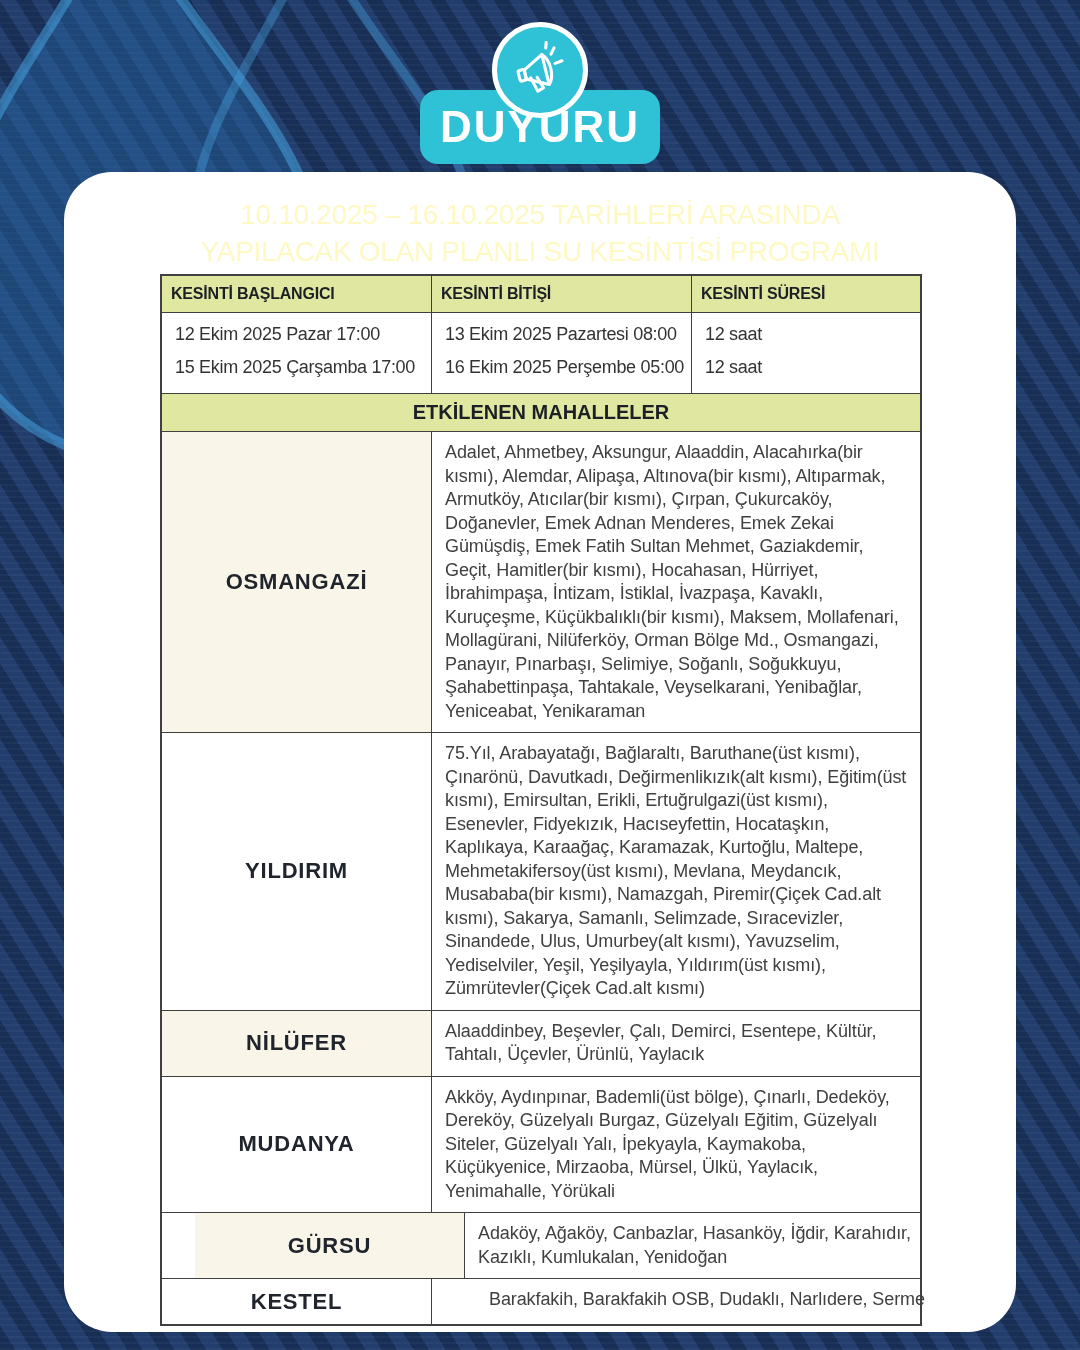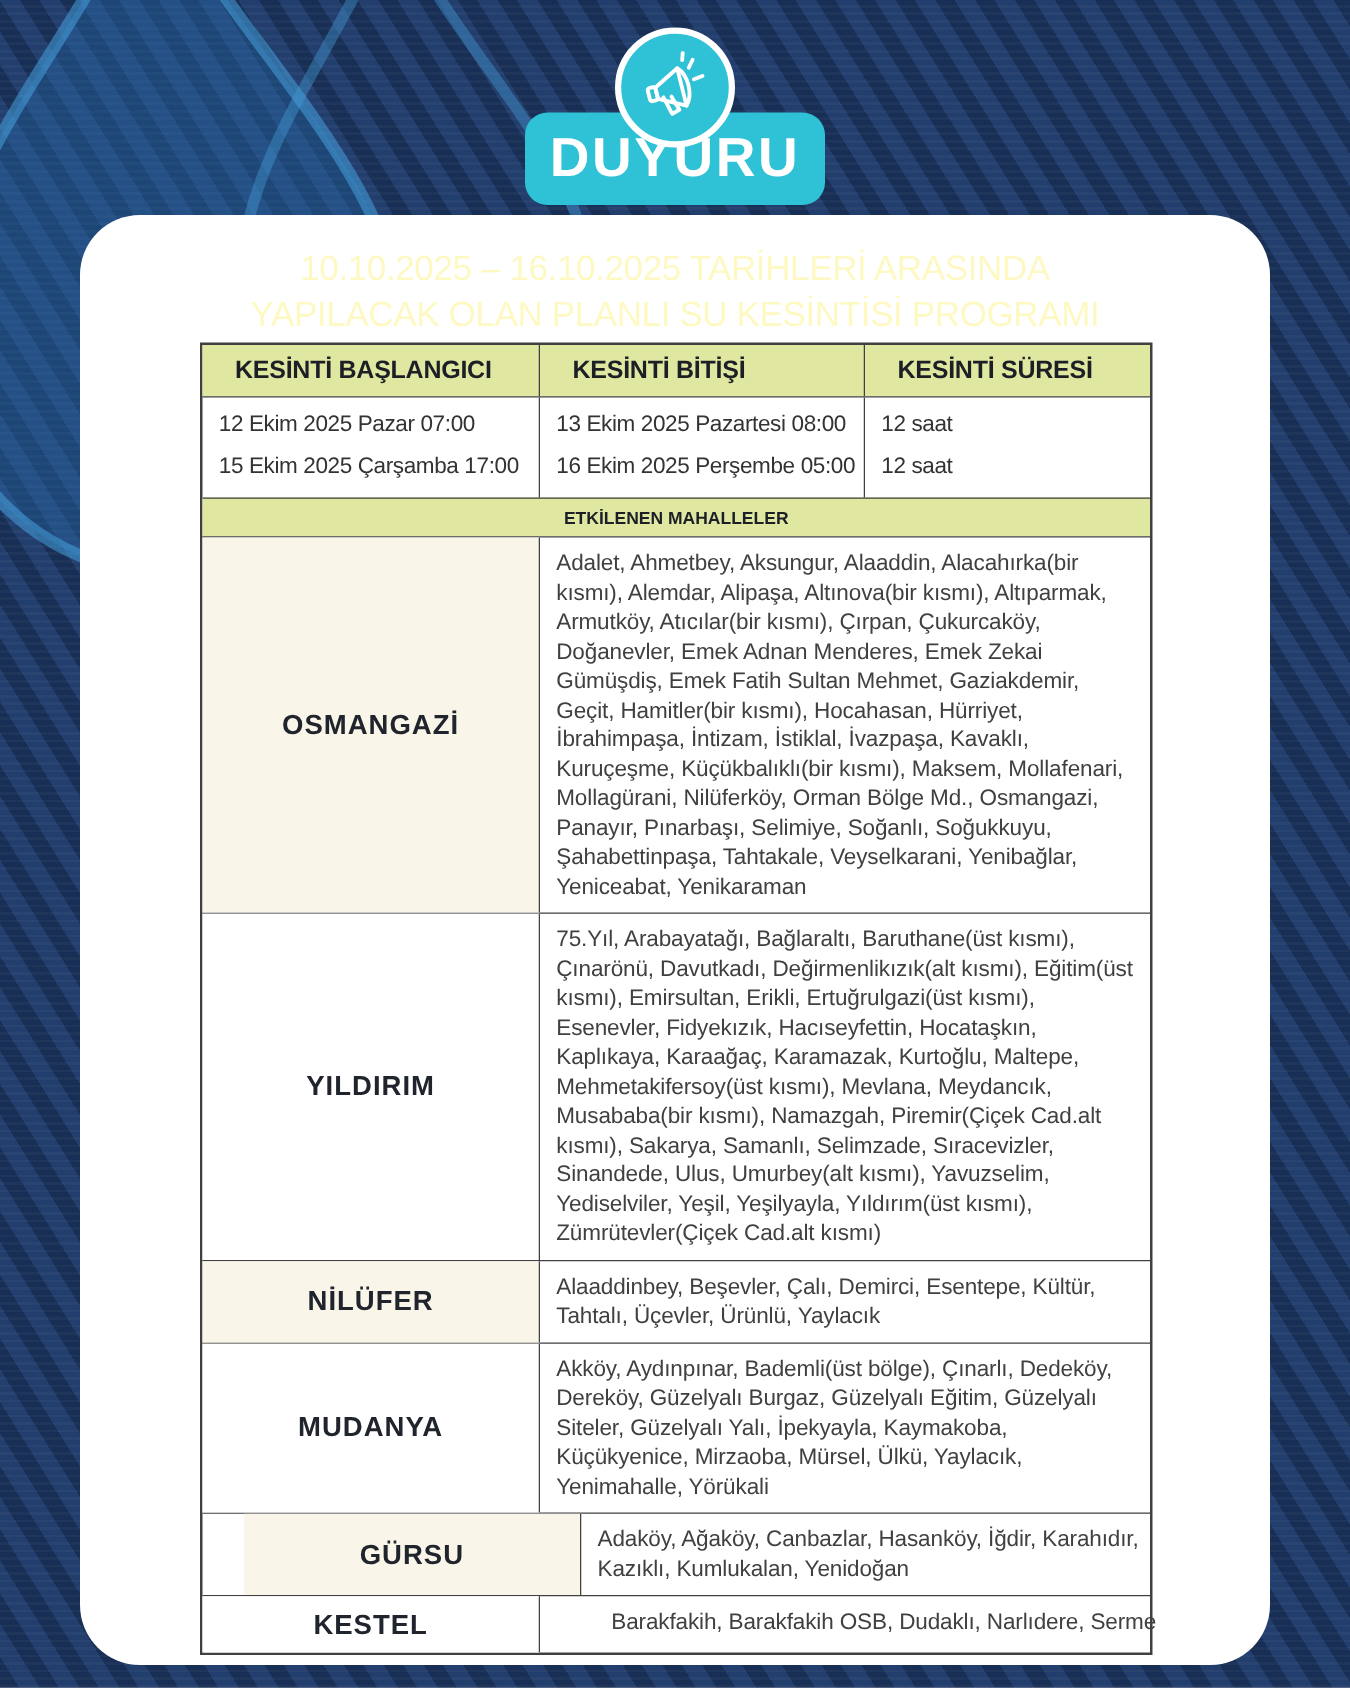--- a/index.html
+++ b/index.html
@@ -42,34 +42,34 @@
     font-size:28px; line-height:37px; letter-spacing:-0.3px;
   }
 
   .table{
     position:absolute; left:160px; top:274px; width:762px; z-index:20;
     border:2px solid #404040; color:#2e2e2e; background:#ffffff;
   }
   .hdr-row, .date-row{ display:grid; grid-template-columns:270px 260px 228px; }
   .hdr-row{ background:#dfe7a0; }
   .hdr-cell{
-    padding:9px 26px; font-weight:bold; font-size:20px; color:#1c2026;
+    padding:9px 9px; font-weight:bold; font-size:16px; color:#1c2026;
     border-right:1.5px solid #404040; letter-spacing:-0.2px;
   }
   .hdr-cell:last-child{ border-right:none; }
   .date-row{ border-top:1.5px solid #404040; }
   .date-cell{
     padding:5px 13px 9px; font-size:18px; line-height:33px;
     border-right:1.5px solid #404040; white-space:nowrap; letter-spacing:-0.3px;
     color:#333333;
   }
   .date-cell:last-child{ border-right:none; }
   .band{
     border-top:1.5px solid #404040; background:#dfe7a0; text-align:center;
-    font-weight:bold; font-size:14px; color:#1c2026; padding:7px 0;
+    font-weight:bold; font-size:20px; color:#1c2026; padding:7px 0;
   }
   .drow{ display:grid; grid-template-columns:270px 492px; border-top:1.5px solid #404040; }
   .dname{
     display:flex; align-items:center; justify-content:center;
     font-weight:bold; font-size:22px; letter-spacing:0.8px; color:#20242c;
     border-right:1.5px solid #404040; background:#ffffff;
   }
   .drow.alt .dname{ background:#f9f5e9; }
   .dareas{
     padding:9px 13px; font-size:18px; line-height:23.5px; color:#404040;
@@ -115,21 +115,21 @@
   <div class="table">
 
     <div class="hdr-row">
       <div class="hdr-cell">KESİNTİ BAŞLANGICI</div>
       <div class="hdr-cell">KESİNTİ BİTİŞİ</div>
       <div class="hdr-cell">KESİNTİ SÜRESİ</div>
     </div>
 
     <div class="date-row">
       <div class="date-cell">
-        <div>12 Ekim 2025 Pazar 07:00</div>
+        <div>12 Ekim 2025 Pazar 17:00</div>
         <div>15 Ekim 2025 Çarşamba 17:00</div>
       </div>
       <div class="date-cell">
         <div>13 Ekim 2025 Pazartesi 08:00</div>
         <div>16 Ekim 2025 Perşembe 05:00</div>
       </div>
       <div class="date-cell">
         <div>12 saat</div>
         <div>12 saat</div>
       </div>

